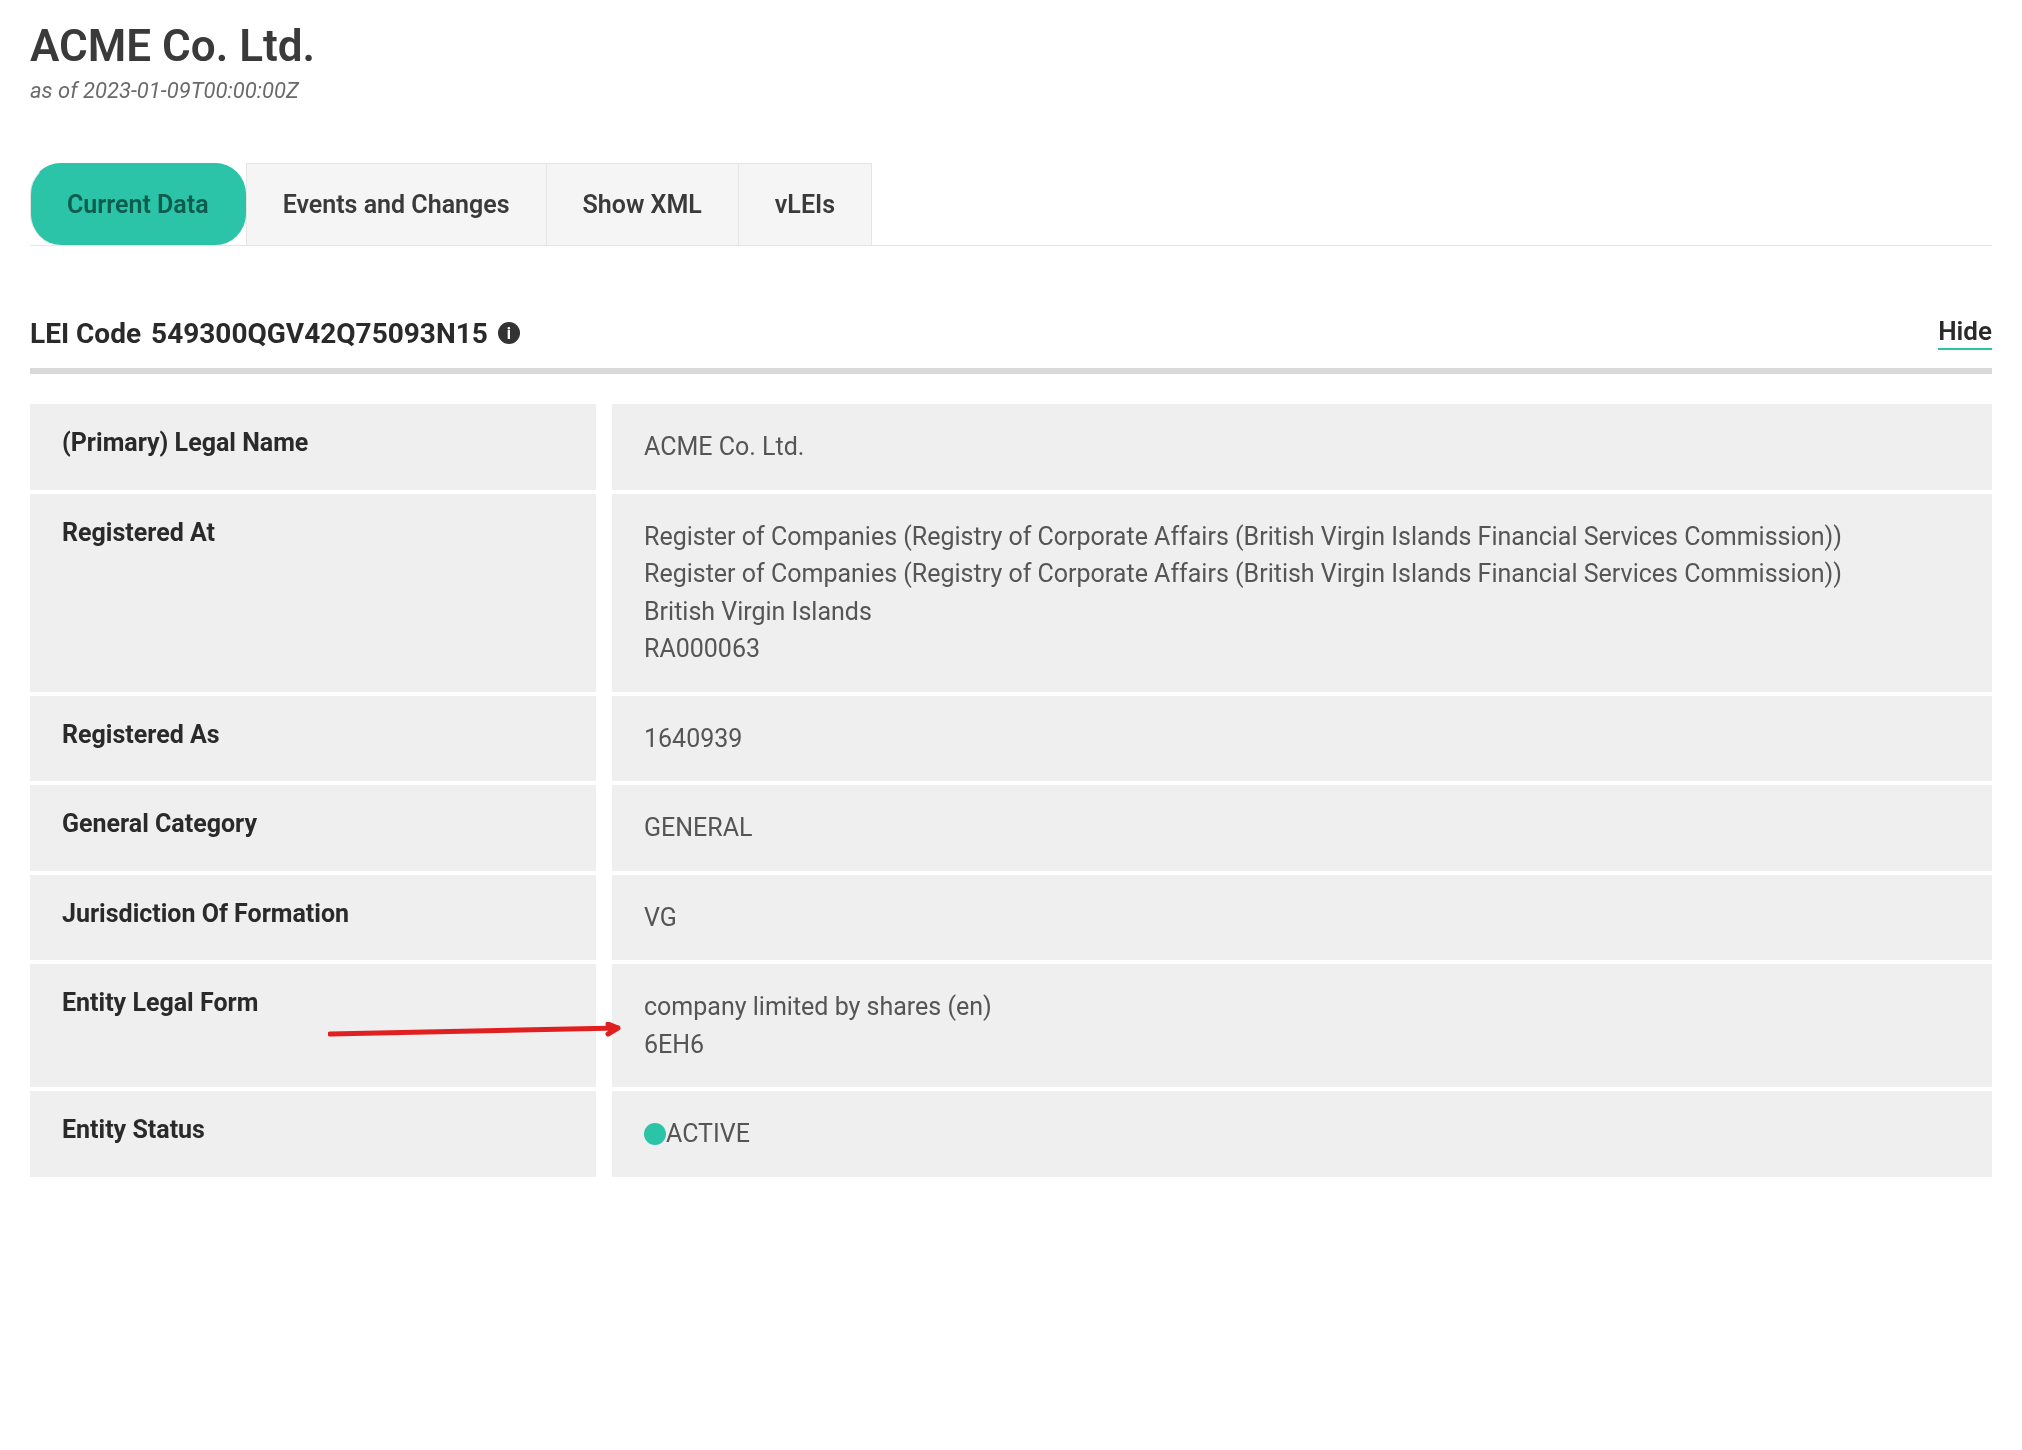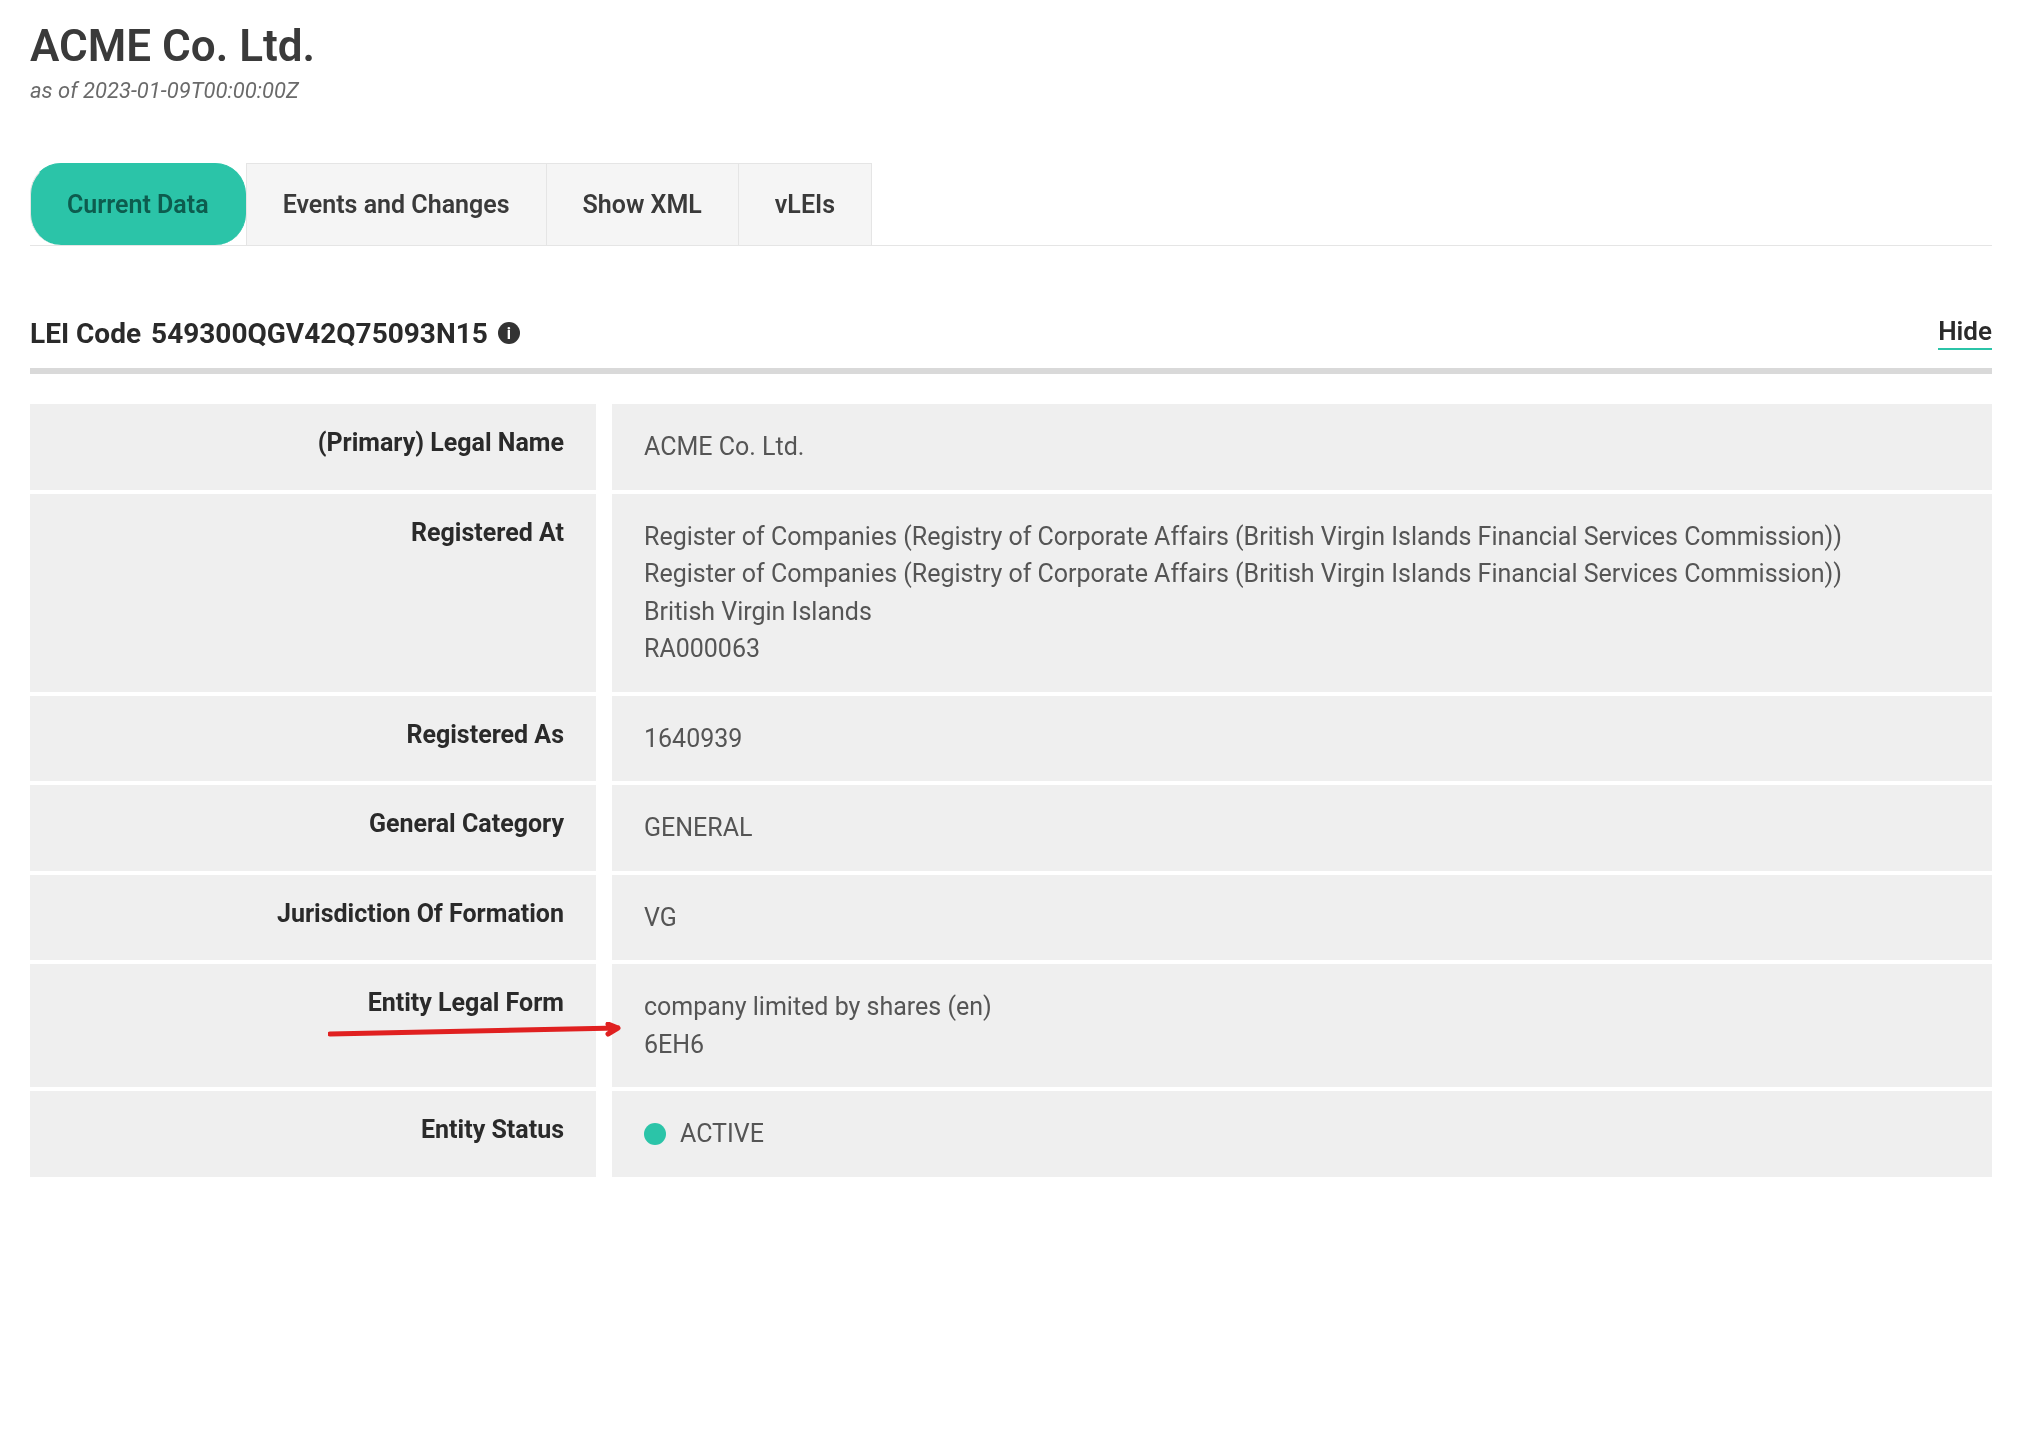--- a/index.html
+++ b/index.html
@@ -108,37 +108,36 @@
     margin-bottom: 4px;
     position: relative;
   }
   .data-label {
     width: 566px;
     background: #efefef;
     padding: 24px 32px;
     font-size: 25px;
     font-weight: 700;
     color: #2a2a2a;
-    text-align: right;
+    text-align: left;
   }
   .data-value {
     flex: 1;
     background: #efefef;
     padding: 24px 32px;
     font-size: 25px;
     color: #555;
     line-height: 1.5;
   }
   .data-value .line {
     display: block;
   }
   .status-wrap {
     display: flex;
     align-items: center;
-    gap: 14px;
   }
   .status-dot {
     width: 22px;
     height: 22px;
     border-radius: 50%;
     background: #2bc4a8;
     display: inline-block;
   }
   .annotation-underline {
     position: absolute;

